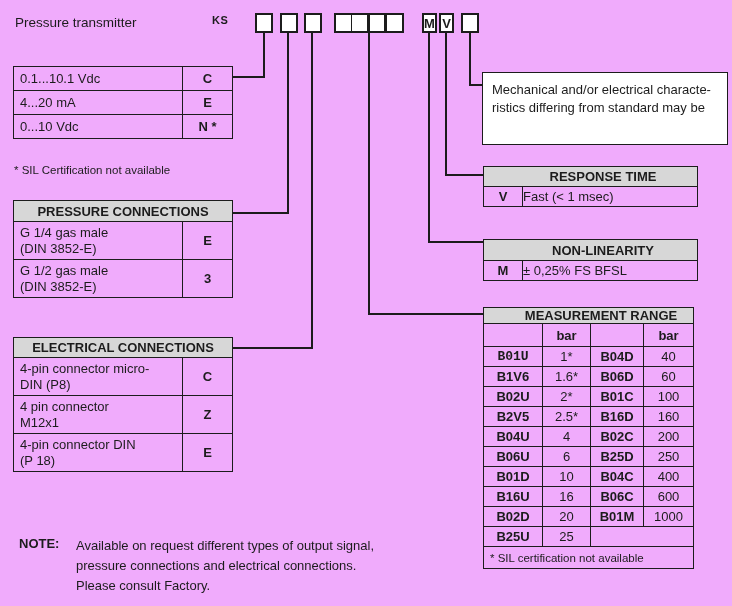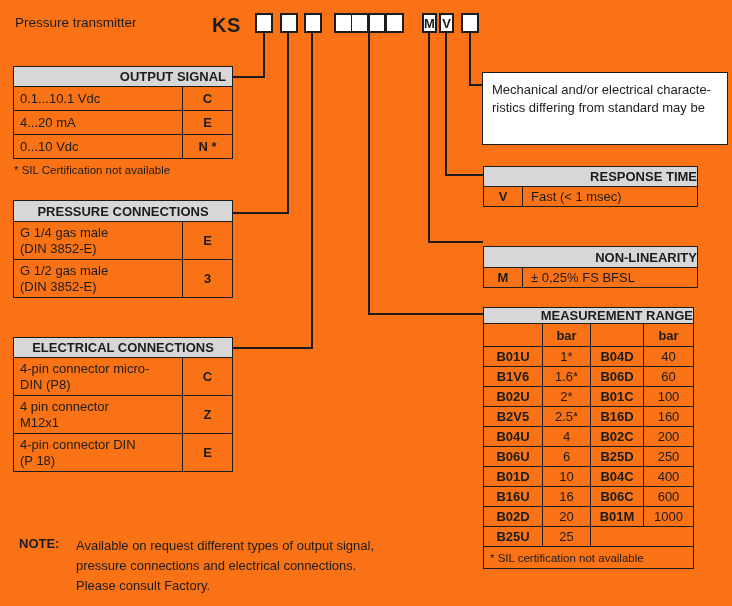--- a/index.html
+++ b/index.html
@@ -1,17 +1,17 @@
 <!DOCTYPE html>
 <html><head>
 <meta charset="utf-8">
 <style>
   html,body{margin:0;padding:0;background:#fff;}
   .page{
-    position:relative;width:732px;height:606px;background:#f97316;
+    position:relative;width:732px;height:606px;background:#f0abfc;
     font-family:"Liberation Sans","DejaVu Sans",sans-serif;
     color:#1c1c1c;overflow:hidden;
   }
   
   .lv{position:absolute;width:2px;background:#1c1c1c;}
   .lh{position:absolute;height:2px;background:#1c1c1c;}
   
   .cbox{
     position:absolute;top:13px;width:18px;height:20px;background:#fff;
     border:2px solid #1c1c1c;box-sizing:border-box;
@@ -24,34 +24,34 @@
   }
   .cgroup .cell{flex:1;}
   .cgroup .cell.d1{border-left:1.5px solid #1c1c1c;}
   .cgroup .cell.d2{border-left:3px solid #1c1c1c;}
   
   table{border-collapse:collapse;table-layout:fixed;position:absolute;font-size:13px;color:#1c1c1c;}
   td,th{border:1.5px solid #1c1c1c;padding:0;vertical-align:middle;overflow:hidden;}
   th.hdr{background:#d7d7d7;font-weight:bold;font-size:13px;}
   .hdr-right{text-align:right;padding-right:6px;}
   .hdr-center{text-align:center;}
-  .hdr-left{text-align:right;padding-left:25px;}
+  .hdr-left{text-align:center;padding-left:25px;}
   td.lbl{text-align:left;padding-left:6px;line-height:16px;}
   td.code{text-align:center;font-weight:bold;}
-  td.val{text-align:left;padding-left:8px;}
+  td.val{text-align:left;padding-left:0;}
   td.cc{text-align:center;}
   td.bold{font-weight:bold;}
   .fnote{position:absolute;font-size:11.5px;color:#1c1c1c;}
   .reqbox{
     position:absolute;left:482px;top:72px;width:246px;height:73px;background:#fff;
     border:1.5px solid #1c1c1c;box-sizing:border-box;
     font-size:13px;line-height:18px;padding:8px 8px 0 9px;
   }
   .toprow-label{position:absolute;left:15px;top:15px;font-size:13.5px;}
-  .model{position:absolute;left:212px;top:14px;font-size:20px;font-weight:bold;letter-spacing:.5px;}
+  .model{position:absolute;left:212px;top:14px;font-size:11px;font-weight:bold;letter-spacing:.5px;}
   .note-label{position:absolute;left:19px;top:536px;font-size:13px;font-weight:bold;}
   .note-lines{position:absolute;left:76px;top:536px;font-size:13px;line-height:20px;}
 </style>
 </head>
 <body>
 
 <div class="page">
 
   <div class="toprow-label">Pressure transmitter</div>
   <div class="model">KS</div>
@@ -91,23 +91,20 @@
 
   <div class="lv" style="left:469px;top:32px;height:54px;"></div>
   <div class="lh" style="left:469px;top:84px;width:14px;"></div>
 
   <table style="left:13px;top:66px;width:219px;">
     <colgroup>
         <col style="width:169px">
         <col style="width:50px">
       </colgroup>
     <tbody>
-        <tr>
-          <th class="hdr hdr-right" colspan="2" style="height:19px;">OUTPUT SIGNAL</th>
-        </tr>
     <tr>
       <td class="lbl" style="height:23px;">0.1...10.1 Vdc</td>
       <td class="code">C</td>
     </tr>
     <tr>
       <td class="lbl" style="height:23px;">4...20 mA</td>
       <td class="code">E</td>
     </tr>
     <tr>
       <td class="lbl" style="height:23px;">0...10 Vdc</td>
@@ -190,21 +187,21 @@
         <tr>
           <th class="hdr hdr-left" colspan="2" style="height:19px;">RESPONSE TIME</th>
         </tr>
     <tr>
       <td class="code" style="height:19px;">V</td>
       <td class="val">Fast (&lt; 1 msec)</td>
     </tr>
   </tbody>
     </table>
 
-  <table style="left:483px;top:246px;width:214px;border-radius:17px;">
+  <table style="left:483px;top:239px;width:214px;border-radius:17px;">
     <colgroup>
         <col style="width:39px">
         <col style="width:175px">
       </colgroup>
     <tbody>
         <tr>
           <th class="hdr hdr-left" colspan="2" style="height:20px;">NON-LINEARITY</th>
         </tr>
     <tr>
       <td class="code" style="height:19px;">M</td>
@@ -224,21 +221,21 @@
         <tr>
           <th class="hdr hdr-left" colspan="4" style="height:15px;">MEASUREMENT RANGE</th>
         </tr>
     <tr>
       <td class="cc" style="height:22px;"></td>
       <td class="cc bold">bar</td>
       <td class="cc"></td>
       <td class="cc bold">bar</td>
     </tr>
     <tr>
-      <td class="cc bold" style="height:19px;">B01U</td>
+      <td class="cc bold" style="height:19px;font-family:Liberation Mono, monospace;">B01U</td>
       <td class="cc">1*</td>
       <td class="cc bold">B04D</td>
       <td class="cc">40</td>
     </tr>
     <tr>
       <td class="cc bold" style="height:19px;">B1V6</td>
       <td class="cc">1.6*</td>
       <td class="cc bold">B06D</td>
       <td class="cc">60</td>
     </tr>

